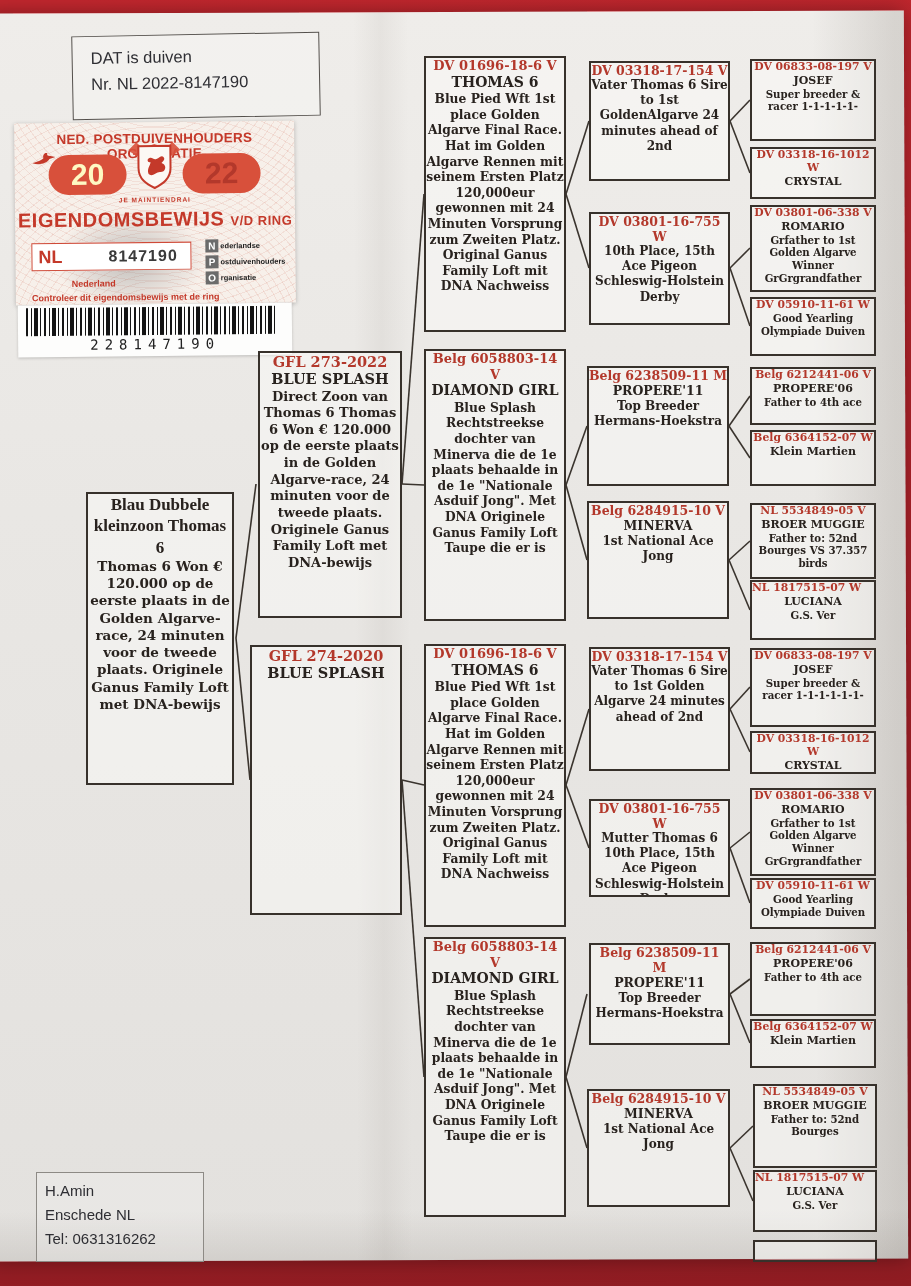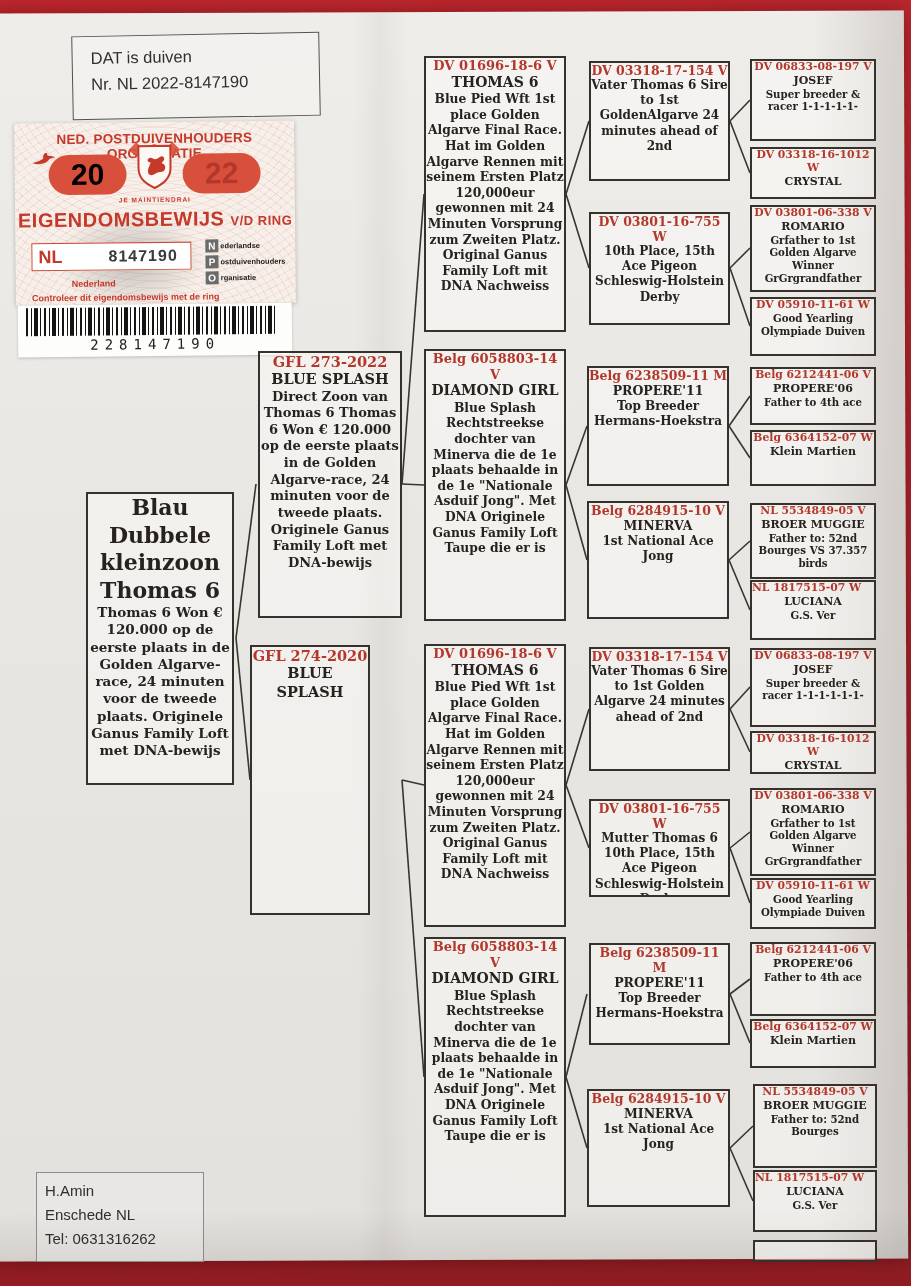--- a/index.html
+++ b/index.html
@@ -44,21 +44,21 @@
     box-shadow:0 1px 4px rgba(0,0,0,.25);
     overflow:hidden;
   }
   .mapblob{position:absolute;left:40px;top:88px;width:150px;height:100px;
     background:radial-gradient(closest-side,rgba(130,130,130,.45),rgba(130,130,130,0));
     border-radius:45% 55% 50% 50%;}
   .stamp-org{position:absolute;left:0;top:9px;width:100%;text-align:center;
     color:#c4392a;font-weight:bold;font-size:13.5px;letter-spacing:.2px;}
   .dove{position:absolute;left:16px;top:28px;}
   .year-pill{position:absolute;top:32px;width:78px;height:40px;border-radius:20px;
-    background:#d8503b;color:#000000;font-weight:bold;font-size:30px;
+    background:#d8503b;color:#fef9c3;font-weight:bold;font-size:30px;
     display:flex;align-items:center;justify-content:center;}
   .year-pill.l{left:34px;}
   .year-pill.r{left:168px;}
   .crest{position:absolute;left:108px;top:18px;}
   .motto{position:absolute;left:0;top:74px;width:100%;text-align:center;
     color:#c4392a;font-size:6.5px;font-weight:bold;letter-spacing:1px;}
   .stamp-title{position:absolute;left:0;top:86px;width:100%;text-align:center;
     color:#c4392a;font-weight:bold;font-size:20px;letter-spacing:.5px;}
   .stamp-title .sfx{font-size:13px;}
   .nl-bar{position:absolute;left:16px;top:120px;width:160px;height:28px;
@@ -83,21 +83,21 @@
 
   
   .n{
     position:absolute;border:2px solid #37312b;background:rgba(253,252,250,.45);
     box-sizing:border-box;display:flex;flex-direction:column;justify-content:flex-start;
     text-align:center;font-family:"DejaVu Serif",serif;font-weight:bold;color:#28221e;
     overflow:hidden;
   }
   .r{color:#b3382b;}
   .g1 .r{font-size:16px;line-height:1.2;}
-  .g1 .nm{font-size:22px;line-height:1.25;}
+  .g1 .nm{font-size:17px;line-height:1.25;font-family:Liberation Serif, serif;}
   .g1 .d{font-size:13.5px;line-height:1.28;}
   .g2 .r{font-size:14.5px;line-height:1.2;}
   .g2 .nm{font-size:14.5px;line-height:1.25;}
   .g2 .d{font-size:13px;line-height:1.28;}
   .g3 .r{font-size:13px;line-height:1.2;}
   .g3 .nm{font-size:14px;line-height:1.25;}
   .g3 .d{font-size:12.3px;line-height:1.27;}
   .g4 .r{font-size:12.5px;line-height:1.2;}
   .g4 .nm{font-size:12.5px;line-height:1.25;}
   .g4 .d{font-size:12px;line-height:1.27;}
@@ -204,21 +204,21 @@
   <div class="n g1" style="left:86px;top:492px;width:148px;height:293px">
     <div class="nm">Blau Dubbele kleinzoon Thomas 6</div>
     <div class="d">Thomas 6 Won € 120.000 op de eerste plaats in de Golden Algarve-race, 24 minuten voor de tweede plaats. Originele Ganus Family Loft met DNA-bewijs</div>
   </div>
 
   <div class="n g2" style="left:258px;top:351px;width:144px;height:267px">
     <div class="r">GFL 273-2022</div>
     <div class="nm">BLUE SPLASH</div>
     <div class="d">Direct Zoon van Thomas 6 Thomas 6 Won € 120.000 op de eerste plaats in de Golden Algarve-race, 24 minuten voor de tweede plaats. Originele Ganus Family Loft met DNA-bewijs</div>
   </div>
-  <div class="n g2" style="left:250px;top:645px;width:120px;height:270px">
+  <div class="n g2" style="left:250px;top:645px;width:152px;height:270px">
     <div class="r">GFL 274-2020</div>
     <div class="nm">BLUE SPLASH</div>
   </div>
 
   <div class="n g3" style="left:424px;top:56px;width:142px;height:276px">
     <div class="r">DV 01696-18-6 V</div>
     <div class="nm">THOMAS 6</div>
     <div class="d">Blue Pied Wft 1st place Golden Algarve Final Race. Hat im Golden Algarve Rennen mit seinem Ersten Platz 120,000eur gewonnen mit 24 Minuten Vorsprung zum Zweiten Platz. Original Ganus Family Loft mit DNA Nachweiss</div>
   </div>
   <div class="n g3" style="left:424px;top:349px;width:142px;height:272px">

